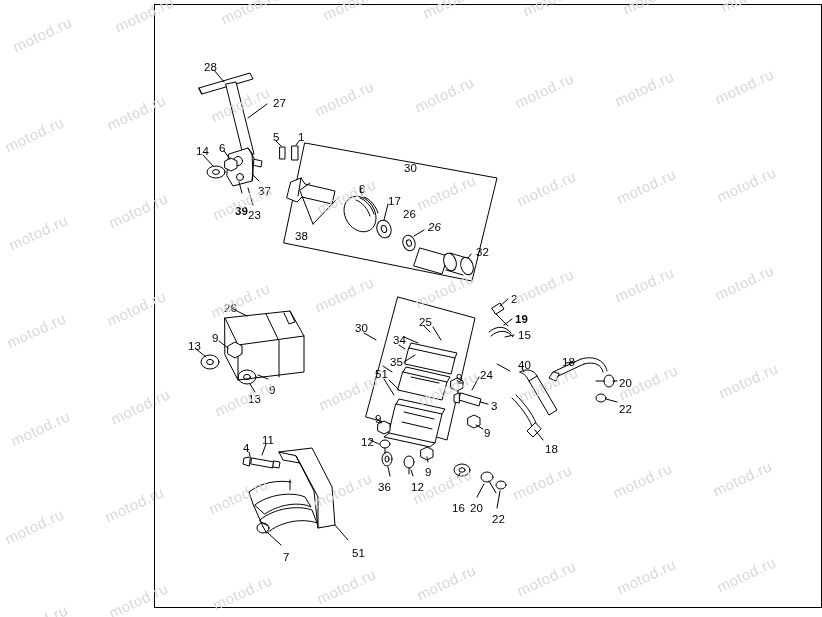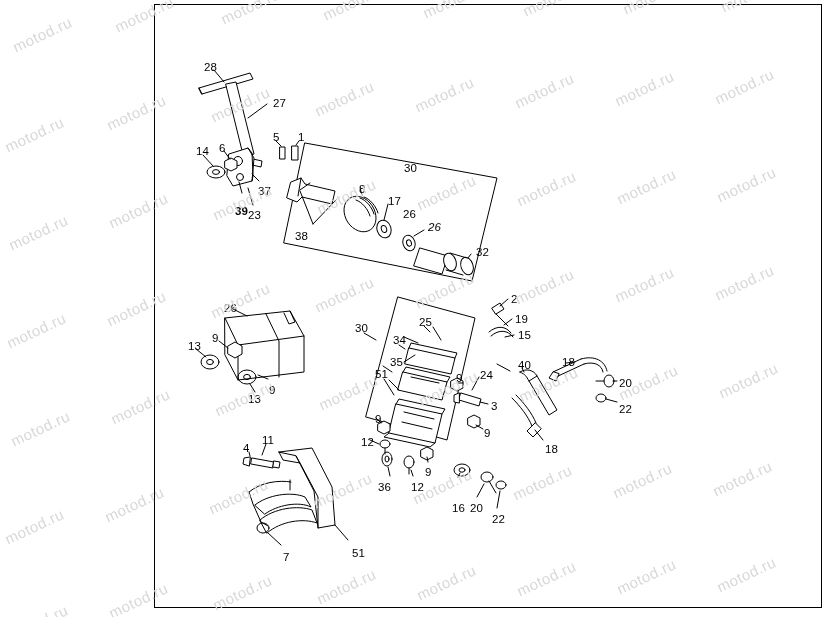--- a/index.html
+++ b/index.html
@@ -400,21 +400,21 @@
       <div class="lbl" style="left: 258px; top: 186px;">37</div>
       <div class="lbl" style="left: 248px; top: 210px;">23</div>
       <div class="lbl" style="left: 359px; top: 184px;">8</div>
       <div class="lbl" style="left: 388px; top: 196px;">17</div>
       <div class="lbl" style="left: 403px; top: 209px;">26</div>
       <div class="lbl" style="left: 428px; top: 222px; font-style: italic;">26</div>
       <div class="lbl" style="left: 295px; top: 231px;">38</div>
       <div class="lbl" style="left: 476px; top: 247px;">32</div>
       <div class="lbl" style="left: 224px; top: 303px;">26</div>
       <div class="lbl" style="left: 511px; top: 294px;">2</div>
-      <div class="lbl" style="left: 515px; top: 314px;">19</div>
+      <div class="lbl" style="left: 515px; top: 314px; font-weight: bold;">19</div>
       <div class="lbl" style="left: 518px; top: 330px;">15</div>
       <div class="lbl" style="left: 419px; top: 317px;">25</div>
       <div class="lbl" style="left: 355px; top: 323px;">30</div>
       <div class="lbl" style="left: 393px; top: 335px;">34</div>
       <div class="lbl" style="left: 188px; top: 341px;">13</div>
       <div class="lbl" style="left: 212px; top: 333px;">9</div>
       <div class="lbl" style="left: 390px; top: 357px;">35</div>
       <div class="lbl" style="left: 562px; top: 357px;">18</div>
       <div class="lbl" style="left: 518px; top: 360px;">40</div>
       <div class="lbl" style="left: 375px; top: 369px;">51</div>

